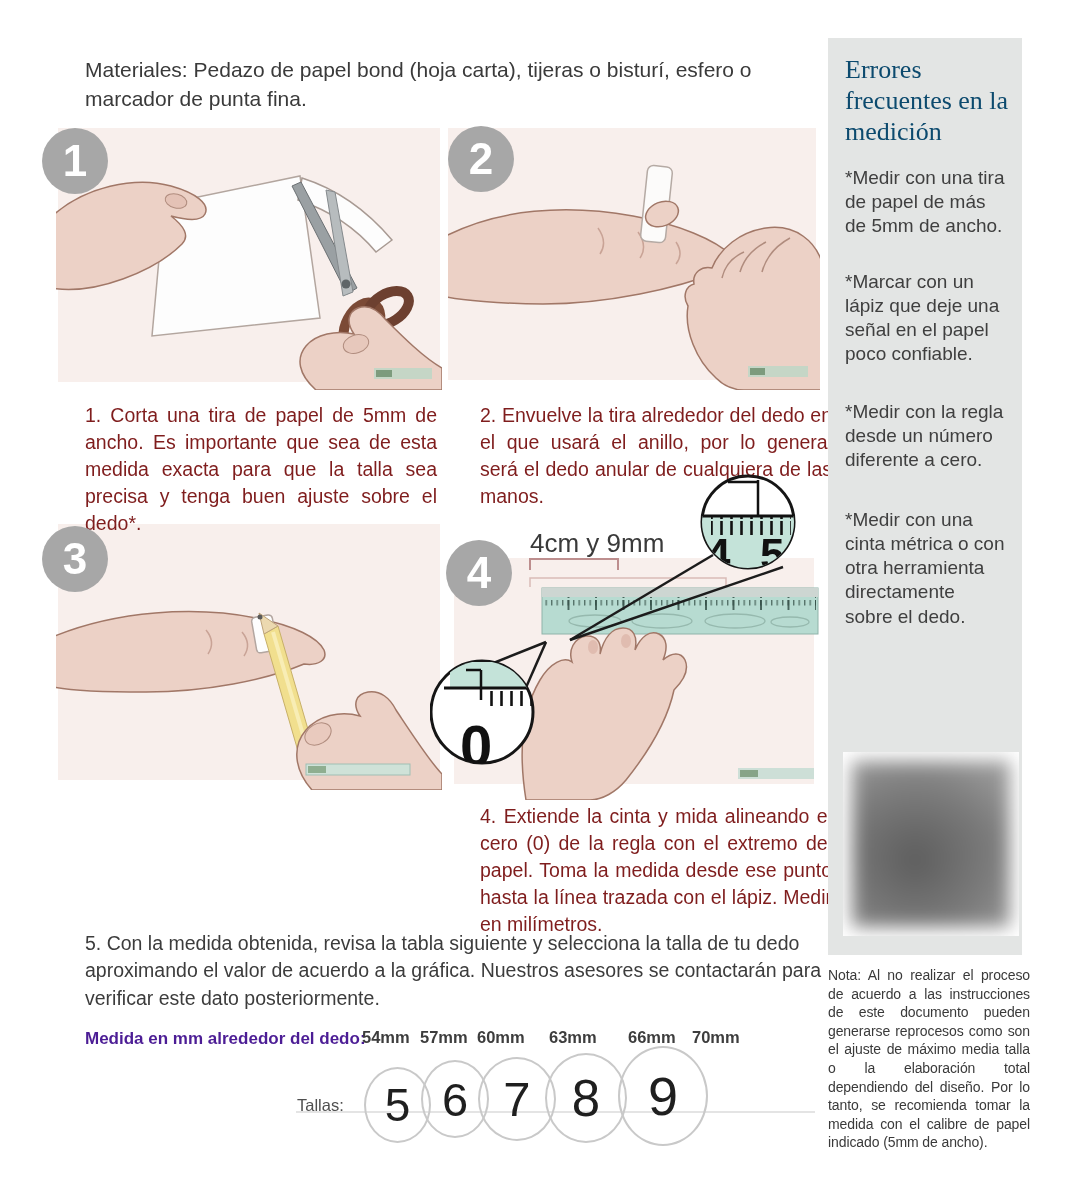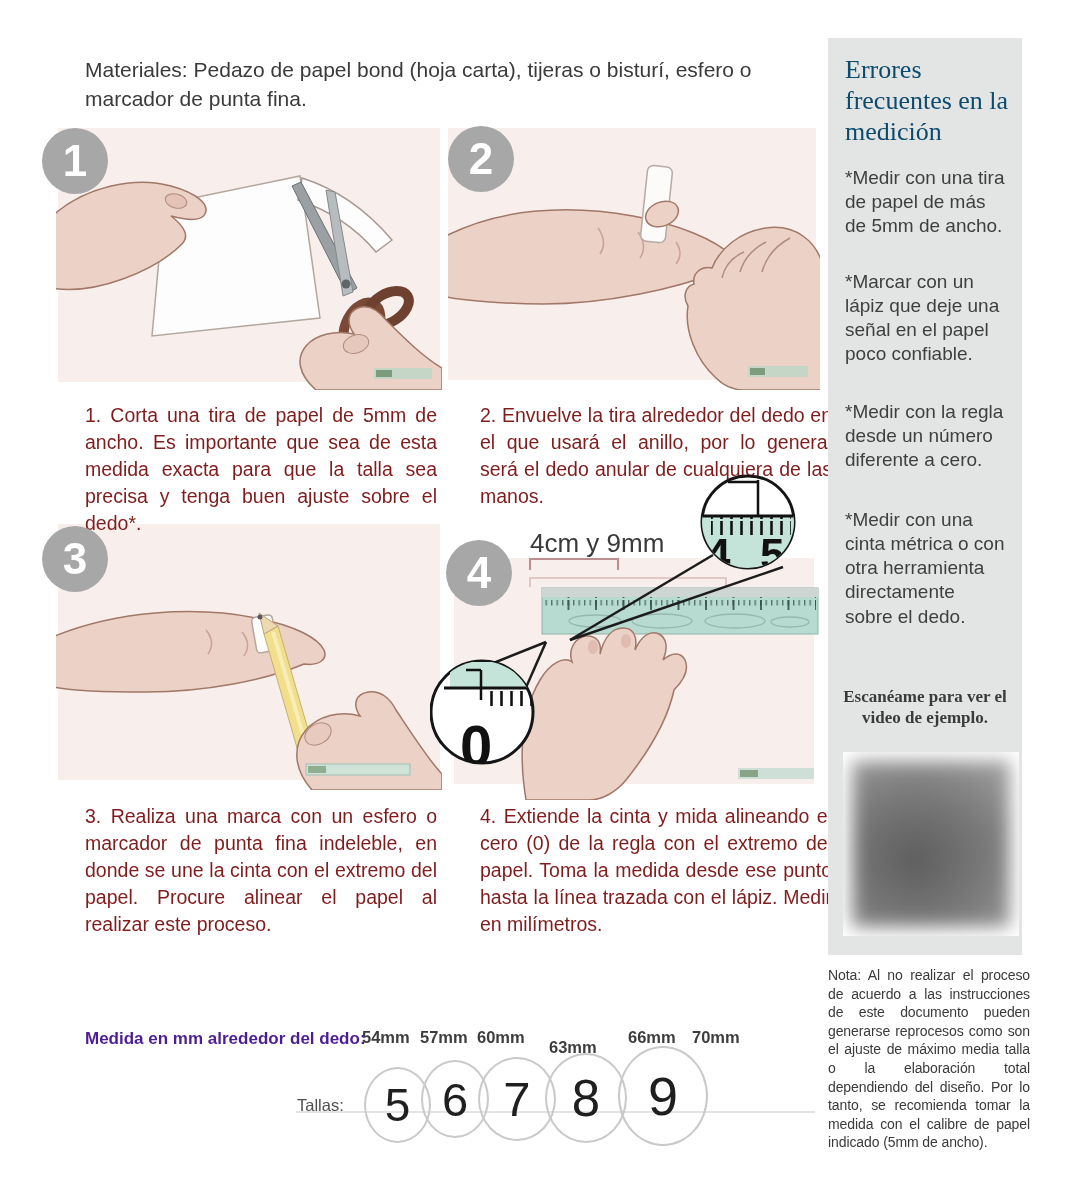--- a/index.html
+++ b/index.html
@@ -53,21 +53,21 @@
     filter:blur(9px);
   }
 
   
   .note{left:828px;top:966px;width:202px;font-size:14px;line-height:1.33;text-align:justify;color:#3a3a3a;letter-spacing:-0.1px;}
 
   
   .measure-label{left:85px;top:1029px;font-size:17px;font-weight:700;color:#4c1d95;}
   .tallas-label{left:297px;top:1096px;font-size:16.5px;color:#4f4f4f;}
   .mm{width:64px;text-align:left;font-size:16.5px;font-weight:600;color:#3d3d3d;top:1028px;}
-  .mm0{left:362px;} .mm1{left:420px;} .mm2{left:477px;} .mm3{left:549px;margin-top:10px;} .mm4{left:628px;} .mm5{left:692px;}
+  .mm0{left:362px;} .mm1{left:420px;} .mm2{left:477px;} .mm3{left:549px;} .mm4{left:628px;} .mm5{left:692px;}
   .baseline-rule{left:296px;top:1111px;width:519px;height:2px;background:#e4e4e4;}
   .size-circle{
     border:2px solid #c9c9c9;border-radius:50%;background:transparent;
     display:flex;align-items:center;justify-content:center;color:#1f1f1f;z-index:3;
   }
   .sc0{left:364px;top:1067px;width:63px;height:72px;font-size:46px;}
   .sc1{left:421px;top:1060px;width:64px;height:74px;font-size:47px;}
   .sc2{left:478px;top:1057px;width:74px;height:80px;font-size:49px;}
   .sc3{left:545px;top:1053px;width:78px;height:86px;font-size:51px;}
   .sc4{left:618px;top:1046px;width:86px;height:96px;font-size:54px;}
@@ -201,30 +201,29 @@
       <path d="M36,200 h15 M51,200 v30" fill="none" stroke="#111111" stroke-width="2.5"></path>
       <text x="30" y="296" font-size="58" font-weight="700" fill="#111111">0</text>
     </g>
 
     <rect x="308" y="298" width="76" height="11" fill="#cddfd7"></rect>
     <rect x="310" y="300" width="18" height="7" fill="#87a488"></rect>
   </svg>
 
   <div class="abs step-text t1">1. Corta una tira de papel de 5mm de ancho. Es importante que sea de esta medida exacta para que la talla sea precisa y tenga buen ajuste sobre el dedo*.</div>
   <div class="abs step-text t2">2. Envuelve la tira alrededor del dedo en el que usará el anillo, por lo general será el dedo anular de cualquiera de las manos.</div>
-  <div class="abs step-text t3">3. Realiza una marca con un esfero o marcador de punta fina indeleble, en donde se une la cinta con el extremo del papel. Procure alinear el papel al realizar este proceso.</div>
   <div class="abs step-text t4">4. Extiende la cinta y mida alineando el cero (0) de la regla con el extremo del papel. Toma la medida desde ese punto hasta la línea trazada con el lápiz. Medir en milímetros.</div>
+  <div class="abs step5">5. Con la medida obtenida, revisa la tabla siguiente y selecciona la talla de tu dedo aproximando el valor de acuerdo a la gráfica. Nuestros asesores se contactarán para verificar este dato posteriormente.</div>
 
   <div class="abs sidebar">
     <div class="sb-title">Errores frecuentes en la medición</div>
     <div class="sb-item sb0">*Medir con una tira de papel de más de 5mm de ancho.</div>
     <div class="sb-item sb1">*Marcar con un lápiz que deje una señal en el papel poco confiable.</div>
     <div class="sb-item sb3">*Medir con una cinta métrica o con otra herramienta directamente sobre el dedo.</div>
     <div class="sb-item sb2">*Medir con la regla desde un número diferente a cero.</div>
-    <div class="sb-scan">Escanéame para ver el video de ejemplo.</div>
     <div class="qr-frame">
       <div class="qr-blur"></div>
     </div>
   </div>
 
   <div class="abs note">Nota: Al no realizar el proceso de acuerdo a las instrucciones de este documento pueden generarse reprocesos como son el ajuste de máximo media talla o la elaboración total dependiendo del diseño. Por lo tanto, se recomienda tomar la medida con el calibre de papel indicado (5mm de ancho).</div>
 
   <div class="abs measure-label">Medida en mm alrededor del dedo:</div>
   <div class="abs tallas-label">Tallas:</div>
   <div class="abs baseline-rule"></div>

